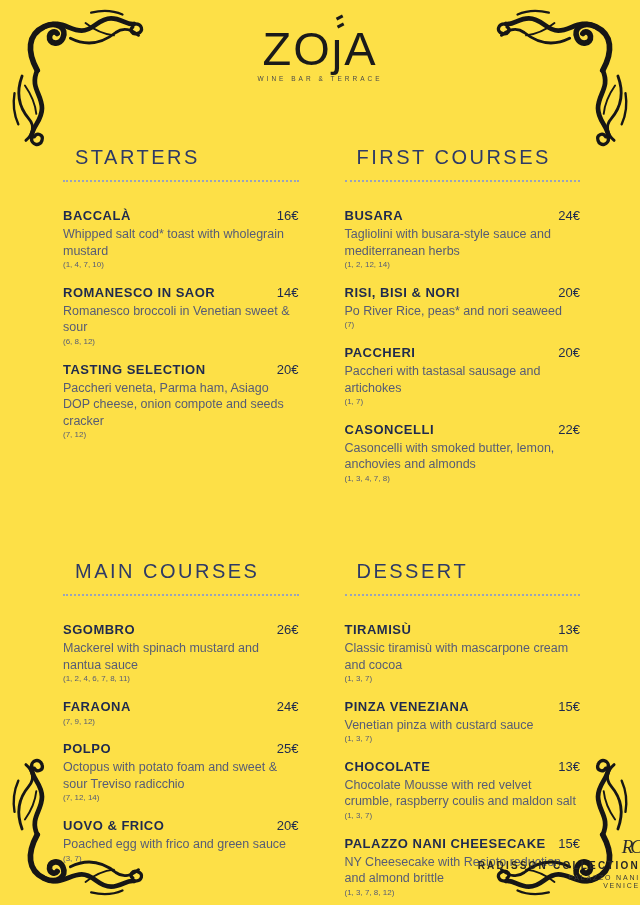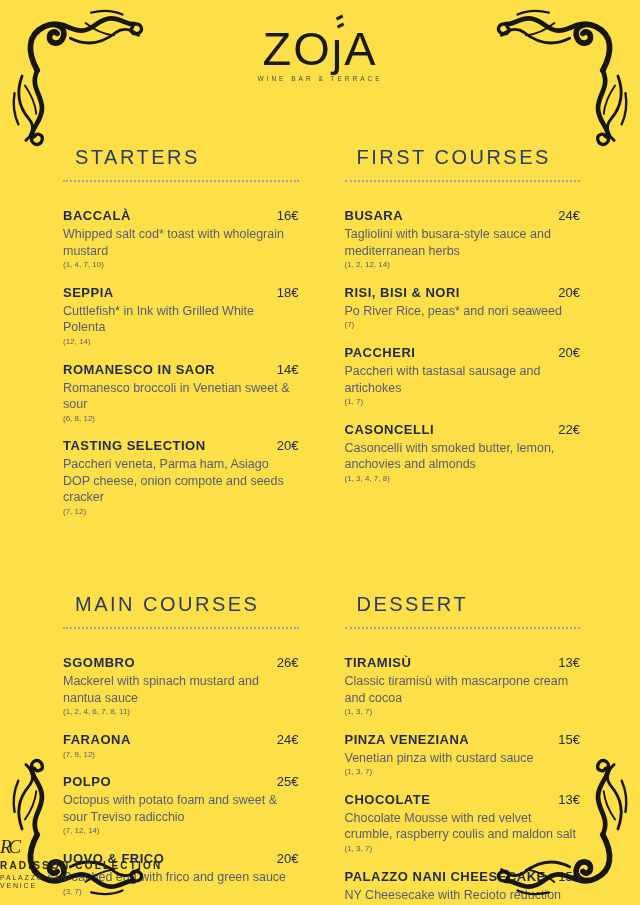--- a/index.html
+++ b/index.html
@@ -32,21 +32,21 @@
   .dotted-rule{border:0;border-top:2px dotted #9aa3ba;margin:10px 0 26px 0;}
 
   .item{margin-bottom:15px;}
   .item-head{display:flex;justify-content:space-between;align-items:flex-end;margin-bottom:3px;}
   .item-name{font-size:13px;font-weight:bold;letter-spacing:0.5px;color:#1f2a4e;}
   .item-price{font-size:13px;color:#1f2a4e;white-space:nowrap;padding-left:8px;}
   .item-desc{font-size:12.5px;line-height:1.32;color:#575c75;max-width:245px;}
   .item-allergens{font-size:8px;color:#575c75;margin-top:1px;line-height:1.2;}
 
   
-  .footer{position:absolute;left:0;right:0;bottom:16px;text-align:left;color:#2b2b2b;}
+  .footer{position:absolute;left:0;right:0;bottom:16px;text-align:right;color:#2b2b2b;}
   .monogram{font-family:"Liberation Serif",serif;font-style:italic;font-size:19px;letter-spacing:-3px;color:#2b2b2b;}
   .brand{margin-top:2px;font-size:10px;font-weight:600;letter-spacing:2.2px;color:#262626;}
   .property{margin-top:3px;font-size:7px;letter-spacing:1.8px;color:#3a3a3a;}
   .city{margin-top:1px;font-size:7px;letter-spacing:1.8px;color:#3a3a3a;}
 </style>
 </head>
 <body>
 
 <div class="page">
 
@@ -96,28 +96,20 @@
       <div class="item">
         <div class="item-head">
             <span class="item-name">BACCALÀ</span>
             <span class="item-price">16€</span>
           </div>
         <div class="item-desc">Whipped salt cod* toast with wholegrain mustard</div>
         <div class="item-allergens">(1, 4, 7, 10)</div>
       </div>
       <div class="item">
         <div class="item-head">
-            <span class="item-name">SEPPIA</span>
-            <span class="item-price">18€</span>
-          </div>
-        <div class="item-desc">Cuttlefish* in Ink with Grilled White Polenta</div>
-        <div class="item-allergens">(12, 14)</div>
-      </div>
-      <div class="item">
-        <div class="item-head">
             <span class="item-name">ROMANESCO IN SAOR</span>
             <span class="item-price">14€</span>
           </div>
         <div class="item-desc">Romanesco broccoli in Venetian sweet &amp; sour</div>
         <div class="item-allergens">(6, 8, 12)</div>
       </div>
       <div class="item">
         <div class="item-head">
             <span class="item-name">TASTING SELECTION</span>
             <span class="item-price">20€</span>

